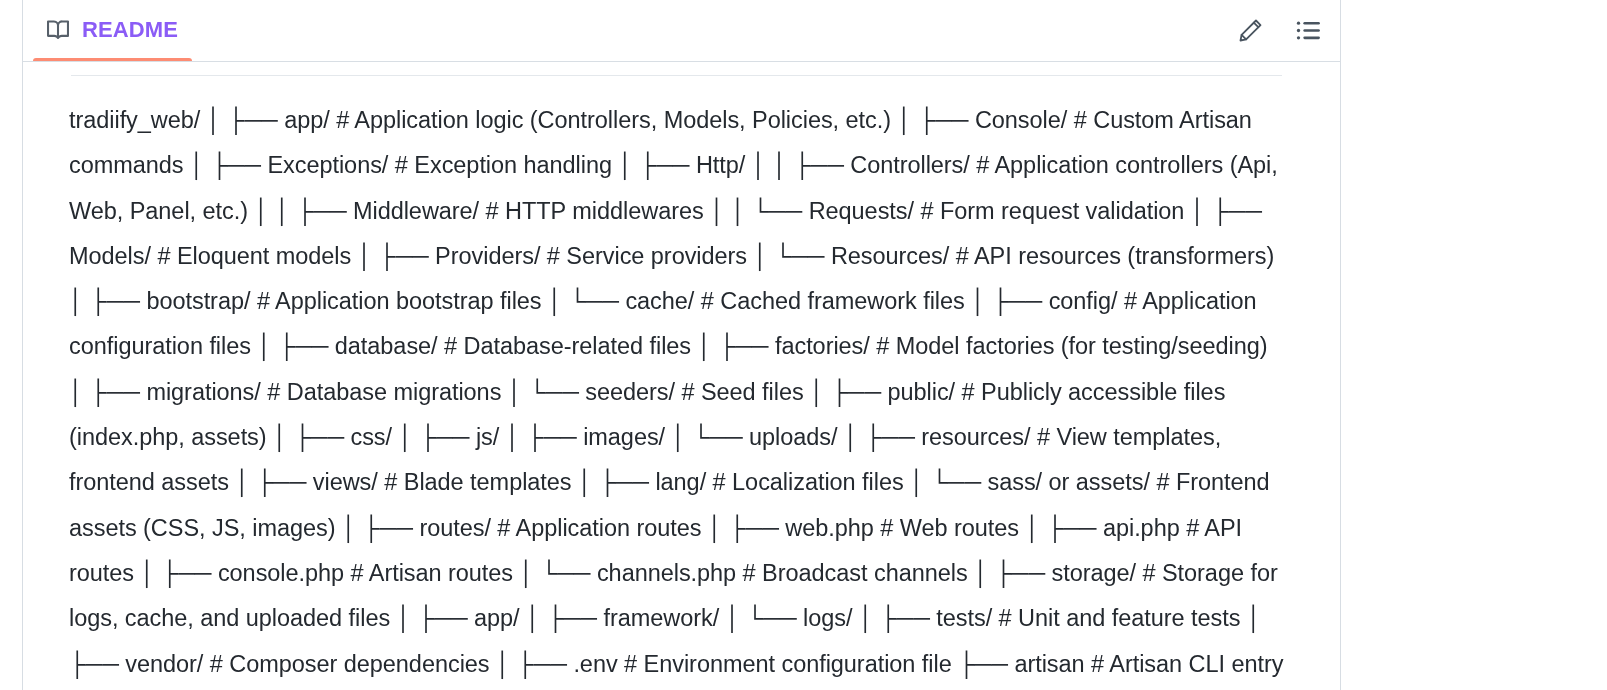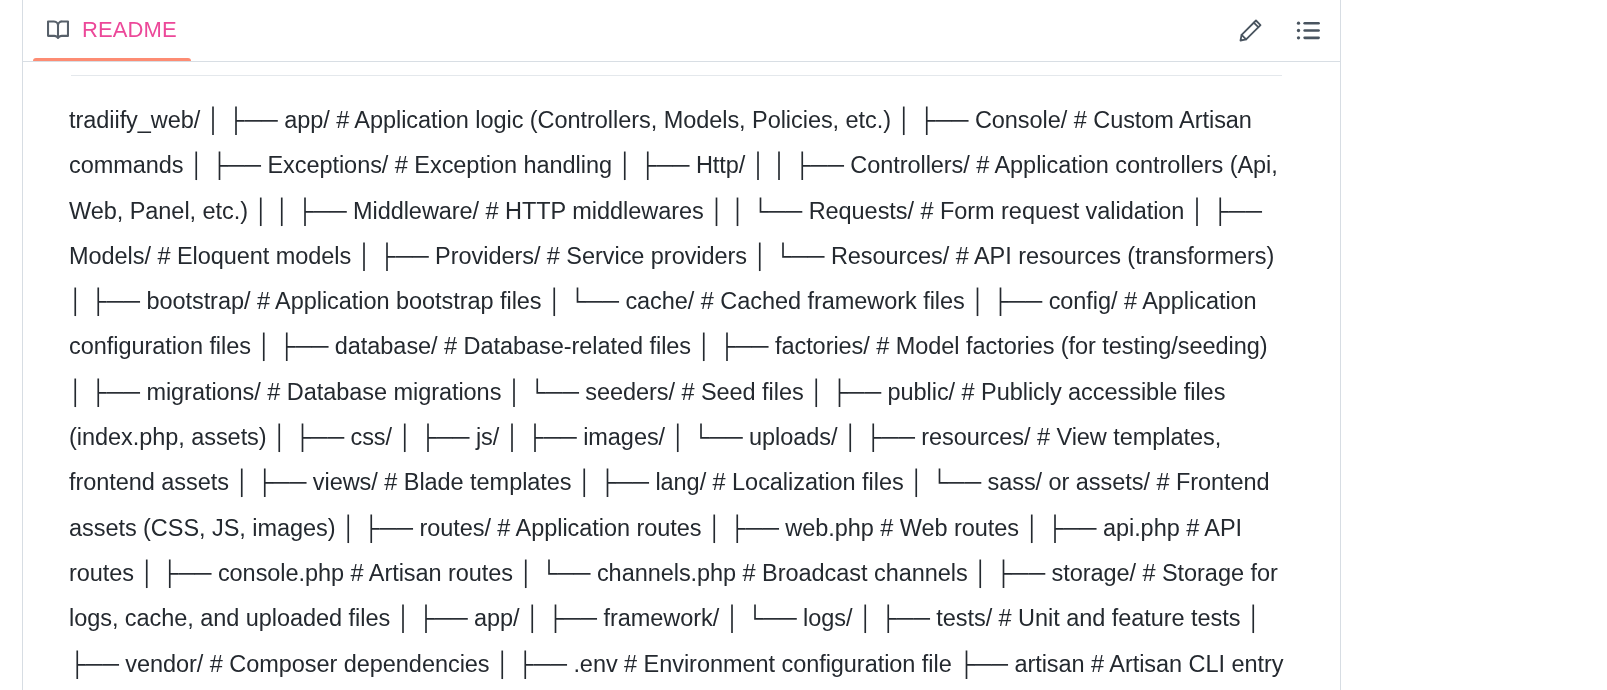--- a/index.html
+++ b/index.html
@@ -73,22 +73,22 @@
     align-items: center;
     justify-content: center;
     width: 22px;
     height: 22px;
     color: #57606a;
     flex: none;
   }
   .tab-label {
     font-size: 22px;
     line-height: 1;
-    font-weight: 400;
-    color: #ec4899;
+    font-weight: 700;
+    color: #8b5cf6;
     letter-spacing: 0.1px;
     white-space: nowrap;
   }
 
   .header-actions {
     position: absolute;
     right: 18px;
     top: 0;
     height: 62px;
     display: flex;

